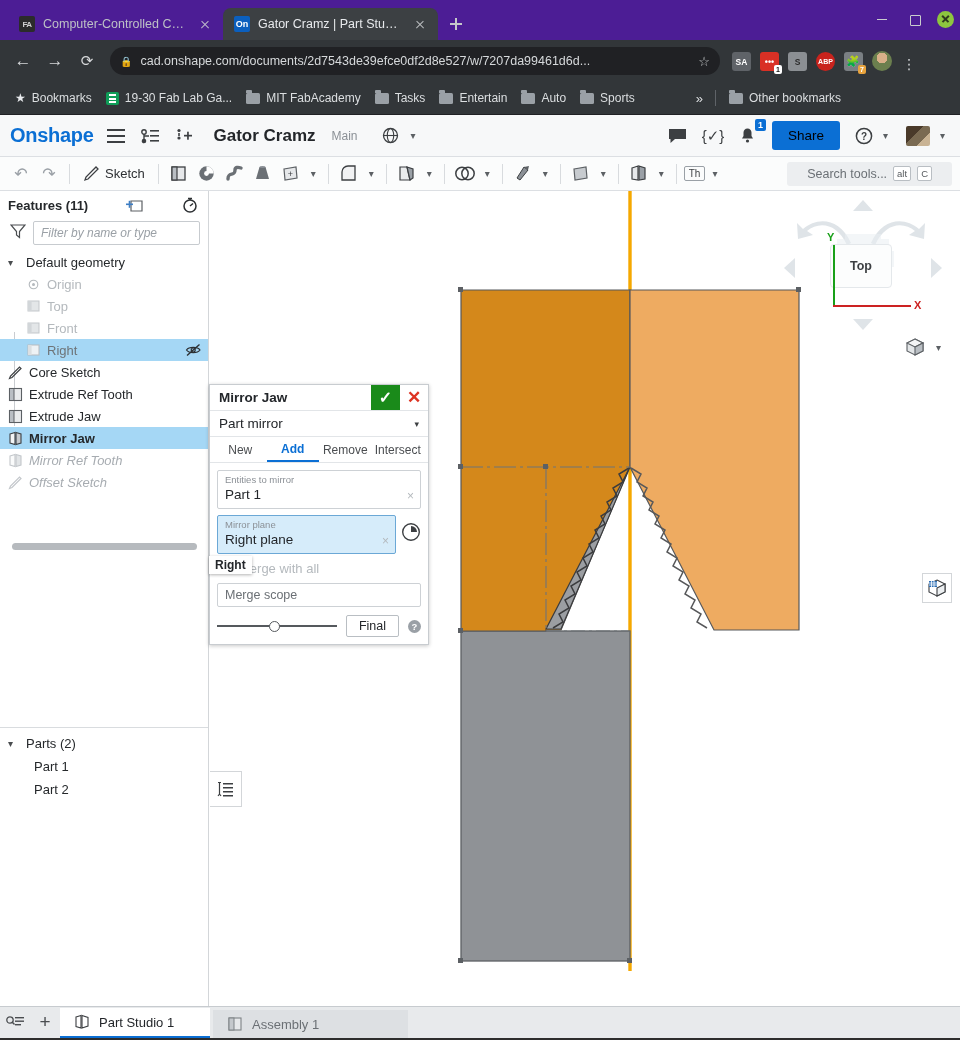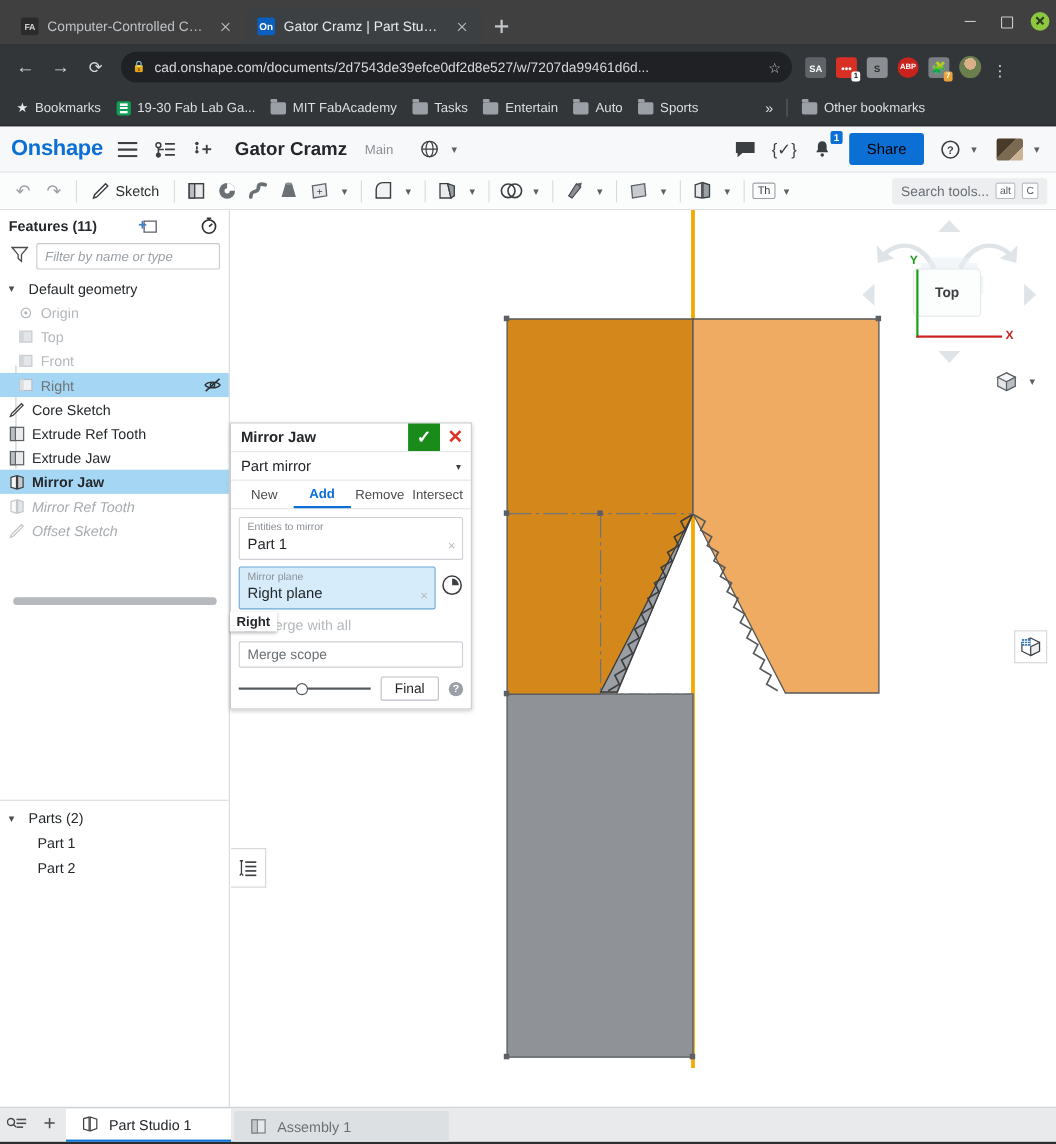--- a/index.html
+++ b/index.html
@@ -5,21 +5,21 @@
   * { box-sizing: border-box; margin: 0; padding: 0; }
   html, body {
     width: 960px; height: 1040px;
     font-family: "Liberation Sans", sans-serif;
     overflow: hidden;
     background: #ffffff;
   }
   #app { position: relative; width: 960px; height: 1040px; }
 
   
-  .browser-chrome { background: #404040; width: 960px; }
+  .browser-chrome { background: #4c1d95; width: 960px; }
   .tabstrip { height: 40px; display: flex; align-items: flex-end; padding-left: 8px; position: relative; }
   .btab {
     height: 32px; display: flex; align-items: center; gap: 8px;
     padding: 0 10px 0 11px; border-radius: 8px 8px 0 0;
     font-size: 12.5px; color: #bdc1c6; max-width: 230px; position: relative;
   }
   .btab.active { background: #3c4043; color: #e8eaed; }
   .btab .favicon { width: 16px; height: 16px; flex: 0 0 16px; display:flex; align-items:center; justify-content:center;}
   .btab .tlabel { white-space: nowrap; overflow: hidden; text-overflow: ellipsis; flex: 1 1 auto; font-size: 12.5px; }
   .btab .tclose { width: 16px; height: 16px; flex: 0 0 16px; position: relative; opacity: .85; }
@@ -95,21 +95,21 @@
 
   
   .os-toolbar { height:34px; background:#fbfcfc; border-bottom:1px solid #dcdfe3;
                 display:flex; align-items:center; padding:0 8px; gap:2px;}
   .tb-ico { width:26px; height:26px; display:flex; align-items:center; justify-content:center; color:#4a4d50;}
   .tb-sep { width:1px; height:20px; background:#d8dbde; margin:0 5px;}
   .tb-sketch { display:flex; align-items:center; gap:5px; font-size:13px; color:#2d3033; padding:0 6px;}
   .tb-chev { width:15px; text-align:center; color:#5c6064; font-size:10px;}
   .th-box { border:1px solid #9aa0a6; border-radius:2px; font-size:10px; padding:1px 4px; color:#3c3f42;}
   .search-tools { margin-left:auto; background:#eceef0; border-radius:3px; height:24px;
-     display:flex; align-items:center; gap:6px; padding:0 8px; font-size:12.5px; color:#6b7075;}
+     display:flex; align-items:center; gap:6px; padding:0 20px; font-size:12.5px; color:#6b7075;}
   .kbd { border:1px solid #b9bec3; background:#fff; border-radius:2px; font-size:9.5px;
          padding:0px 3px; color:#55595d; line-height:13px;}
 
   
   .main { position:relative; height: 815px; display:flex; }
   .sidebar { width: 209px; background:#fff; border-right:1px solid #d3d6d9; position:relative;
              display:flex; flex-direction:column;}
   .feat-head { height:28px; display:flex; align-items:center; padding:0 8px; gap:6px; font-size:13px;
                font-weight:bold; color:#25282b;}
   .feat-head .hico { margin-left:auto; width:20px;height:20px;display:flex;align-items:center;justify-content:center;}
@@ -117,21 +117,21 @@
   .filter-input { flex:1; height:24px; border:1px solid #c7cbcf; border-radius:2px; font-size:12px;
                   color:#9aa0a6; font-style:italic; display:flex; align-items:center; padding:0 7px; background:#fff;}
   .tree { font-size:13px; color:#25282b; }
   .tnode { height:22px; display:flex; align-items:center; gap:6px; padding-left:8px; position:relative;}
   .tnode.sel { background:#a5d7f5; }
   .tnode.suppressed { color:#a7acb1; font-style:italic; }
   .tnode.dim { color:#b4b9bd; }
   .tnode.bold { font-weight:bold; }
   .tcaret { width:12px; font-size:10px; color:#4a4d50; }
   .tico { width:15px; height:15px; flex:0 0 15px; display:flex; align-items:center; justify-content:center;}
-  .indent1 { padding-left:16px; }
+  .indent1 { padding-left:26px; }
   .eye-off { margin-left:auto; margin-right:7px; width:16px; height:14px;}
   .vline { position:absolute; left:14px; top:281px; width:1px; height:94px; background:#c9ccd0; }
   .hscroll { position:absolute; left:12px; top:577px; width:185px; height:7px; background:#b6babe; border-radius:4px;}
   .parts-section { margin-top:auto; border-top:1px solid #d9dcdf; padding-top:4px; }
   .parts-head { height:23px; display:flex; align-items:center; gap:6px; padding-left:8px; font-size:13px; color:#25282b;}
   .part-row { height:23px; display:flex; align-items:center; padding-left:34px; font-size:13px; color:#25282b;}
   .side-bottom-pad { height:205px; }
 
   
   .viewport { flex:1; background:#ffffff; position:relative; }

